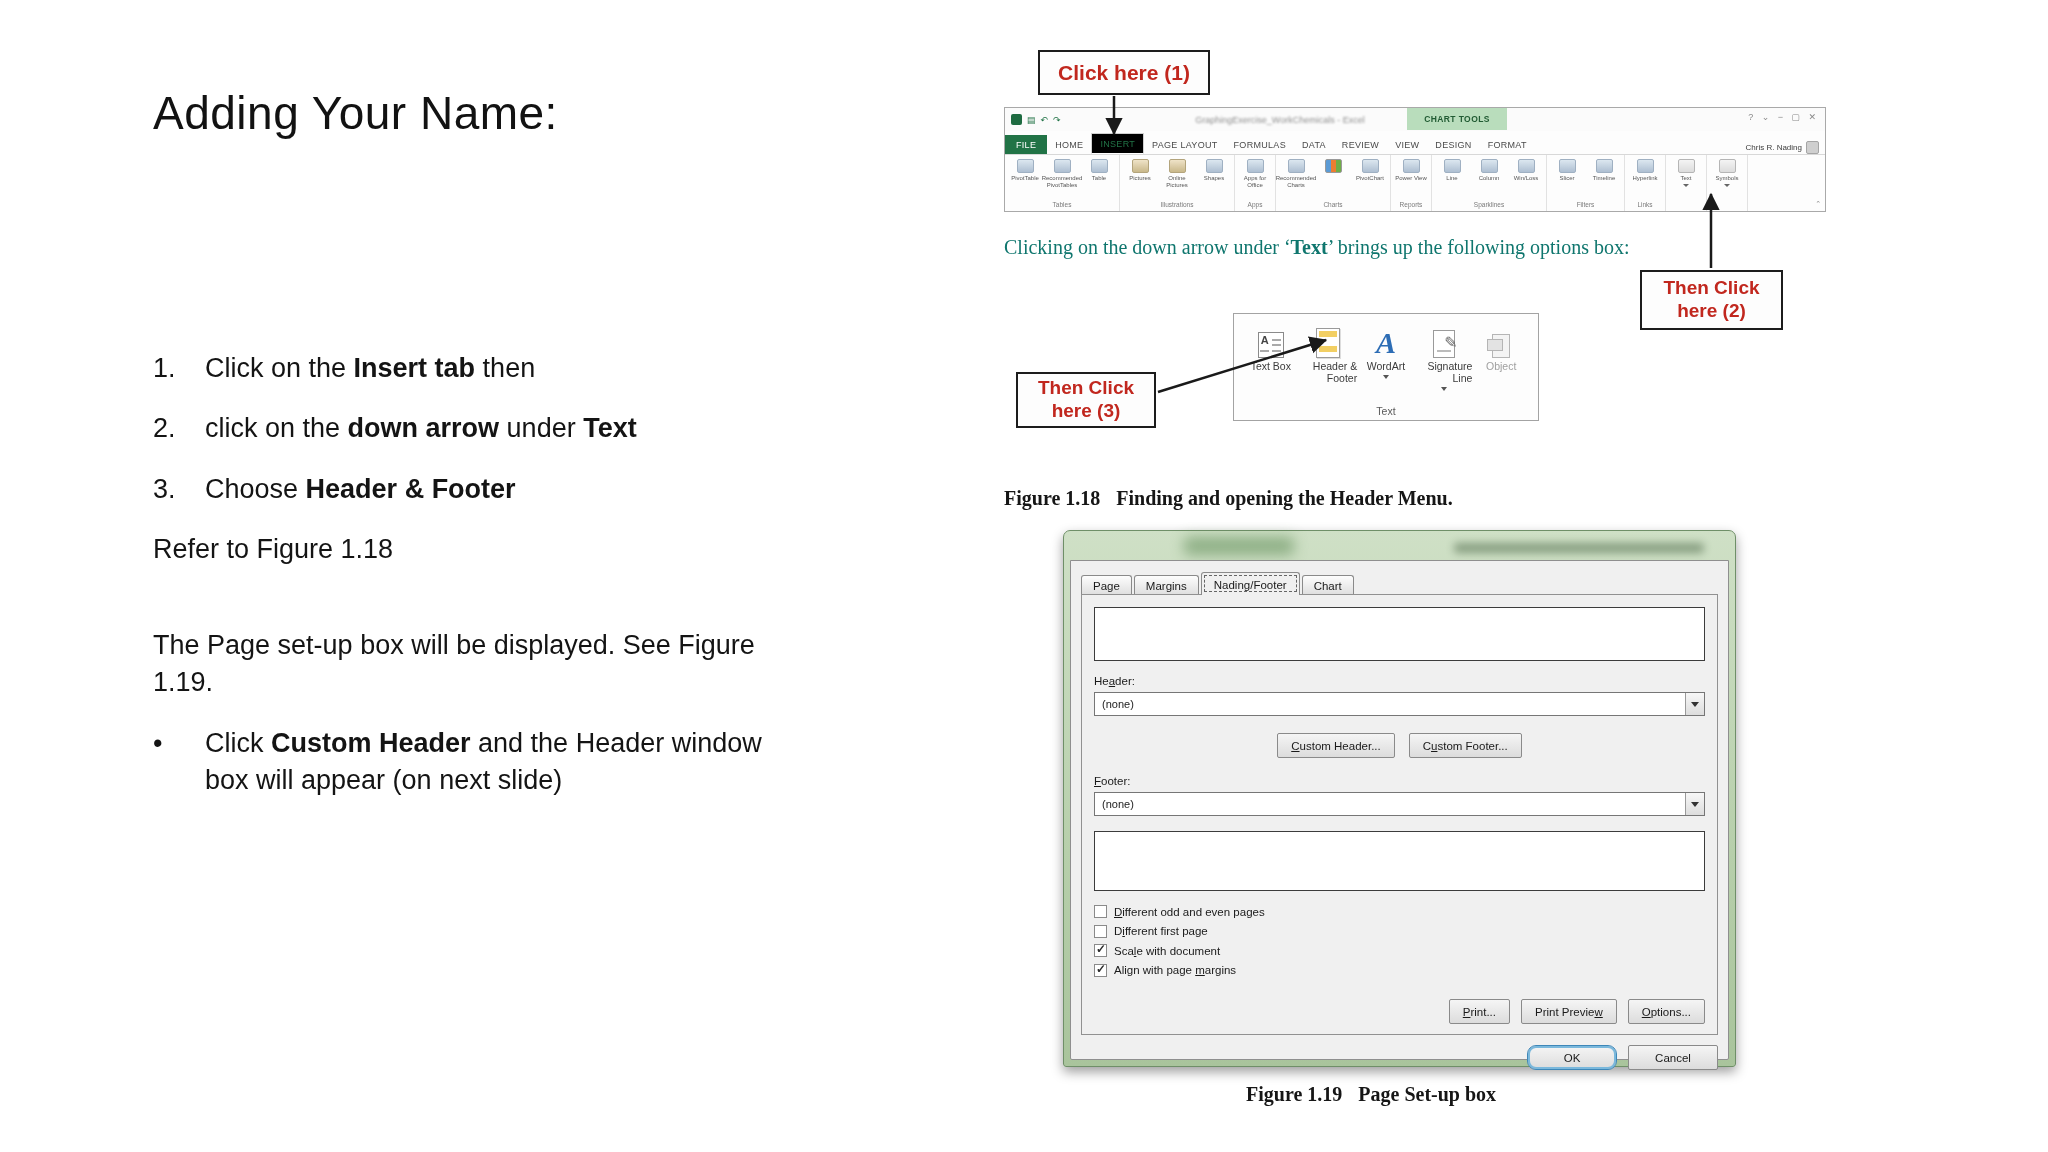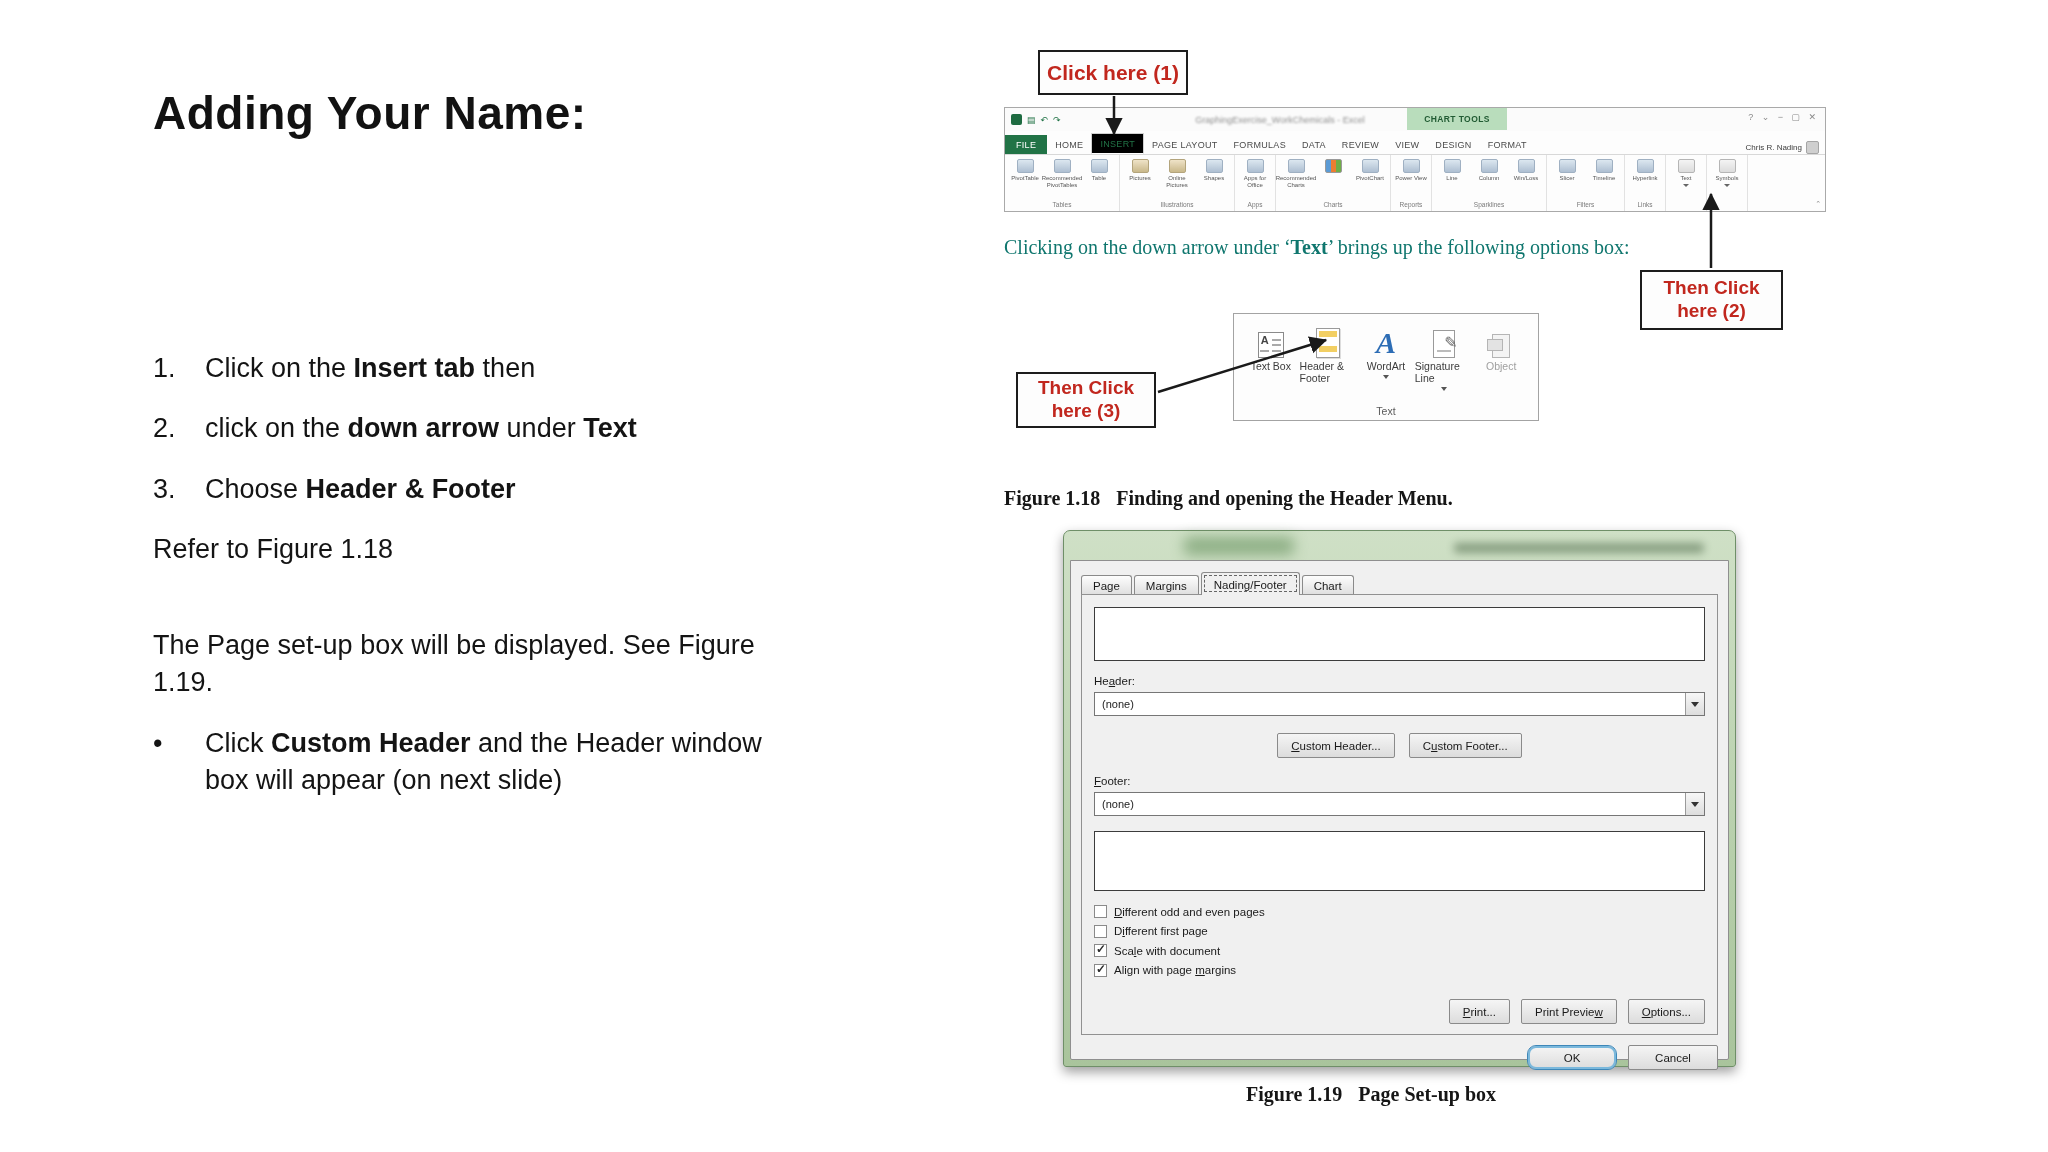--- a/index.html
+++ b/index.html
@@ -3,38 +3,38 @@
 <meta charset="utf-8">
 <style>
   * { margin:0; padding:0; box-sizing:border-box; }
   html,body { background:#ffffff; }
   #page {
     position:relative; width:2048px; height:1152px; background:#ffffff;
     font-family:"Liberation Sans", sans-serif; color:#141414; overflow:hidden;
   }
   
   .slide-title {
-    position:absolute; left:153px; top:86px; font-size:46px; font-weight:700;
+    position:absolute; left:153px; top:86px; font-size:46px; font-weight:400;
     letter-spacing:.5px; color:#121212;
   }
   .slide-body { position:absolute; left:153px; top:350px; width:650px; font-size:27px; line-height:1.38; color:#141414; }
   .li { display:flex; margin-bottom:23px; }
   .li .num { width:52px; flex:none; }
   .li.bullet .num::before { content:"•"; }
   .li .txt { flex:1; }
   .plain { margin-bottom:23px; }
   .gap { height:36px; }
   b { font-weight:700; }
   
   .callout {
     position:absolute; background:#fdfdfd; border:2.5px solid #1c1c1c;
     color:#c1271e; font-weight:700; text-align:center;
     display:flex; flex-direction:column; justify-content:center;
   }
-  #callout1 { left:1038px; top:50px; width:150px; height:45px; font-size:21px; }
+  #callout1 { left:1038px; top:50px; width:172px; height:45px; font-size:21px; }
   #callout2 { left:1640px; top:270px; width:143px; height:60px; font-size:19px; line-height:1.2; }
   #callout3 { left:1016px; top:372px; width:140px; height:56px; font-size:19px; line-height:1.2; }
   
   #arrows { position:absolute; left:0; top:0; pointer-events:none; }
   
   .ribbon { position:absolute; left:1004px; top:107px; width:822px; height:105px;
     background:#fdfdfd; border:1px solid #a9a9a9; font-family:"Liberation Sans",sans-serif; }
   .rib-titlebar { position:relative; height:23px; background:#fbfbfb; display:flex; align-items:center; }
   .qat { display:flex; gap:5px; align-items:center; margin-left:6px; }
   .xl-logo { width:11px; height:11px; background:#1e6b41; border-radius:2px; }
@@ -72,21 +72,21 @@
   .fig-caption { position:absolute; font-family:"Liberation Serif",serif; font-size:20px; color:#161616; }
   #fig18 { left:1004px; top:487px; font-weight:700; }
   #fig19 { left:1246px; top:1083px;font-weight:bold; }
   .fig-caption .fig-label { margin-right:16px; }
   
   .text-panel { position:absolute; left:1233px; top:313px; width:306px; height:108px;
     background:#fdfdfd; border:1.5px solid #a3a3a3; display:flex; flex-direction:column; }
   .tp-items { display:flex; justify-content:space-between; padding:8px 8px 0; flex:1; }
   .tp-item { width:58px; display:flex; flex-direction:column; align-items:center; }
   .tp-icon-wrap { height:36px; display:flex; align-items:flex-end; justify-content:center; }
-  .tp-label { font-size:10.5px; line-height:1.12; color:#3b3b3b; text-align:left; margin-top:3px; }
+  .tp-label { font-size:10.5px; line-height:1.12; color:#3b3b3b; text-align:right; margin-top:3px; }
   .tp-label.disabled { color:#a0a0a0; }
   .tp-caret { width:0; height:0; border-left:3.5px solid transparent; border-right:3.5px solid transparent;
     border-top:4px solid #555; margin-top:2px; }
   .tp-group-label { text-align:center; font-size:10.5px; color:#5a5a5a; padding-bottom:3px; }
   .icon-textbox { width:26px; height:26px; background:#fff; border:1.5px solid #8a8a8a; position:relative; }
   .icon-textbox::before { content:"A"; position:absolute; left:2px; top:1px; font-size:11px; font-weight:700; color:#444; }
   .icon-textbox::after { content:""; position:absolute; right:2px; top:6px; width:9px; height:2px; background:#aaa;
     box-shadow:0 5px 0 #aaa, -12px 11px 0 #aaa, 0 11px 0 #aaa; }
   .icon-hf { width:24px; height:30px; background:#fff; border:1px solid #9a9a9a; position:relative; box-shadow:1px 1px 0 #ddd; }
   .icon-hf::before { content:""; position:absolute; left:2px; right:2px; top:2px; height:6px; background:#f2cf63; }

